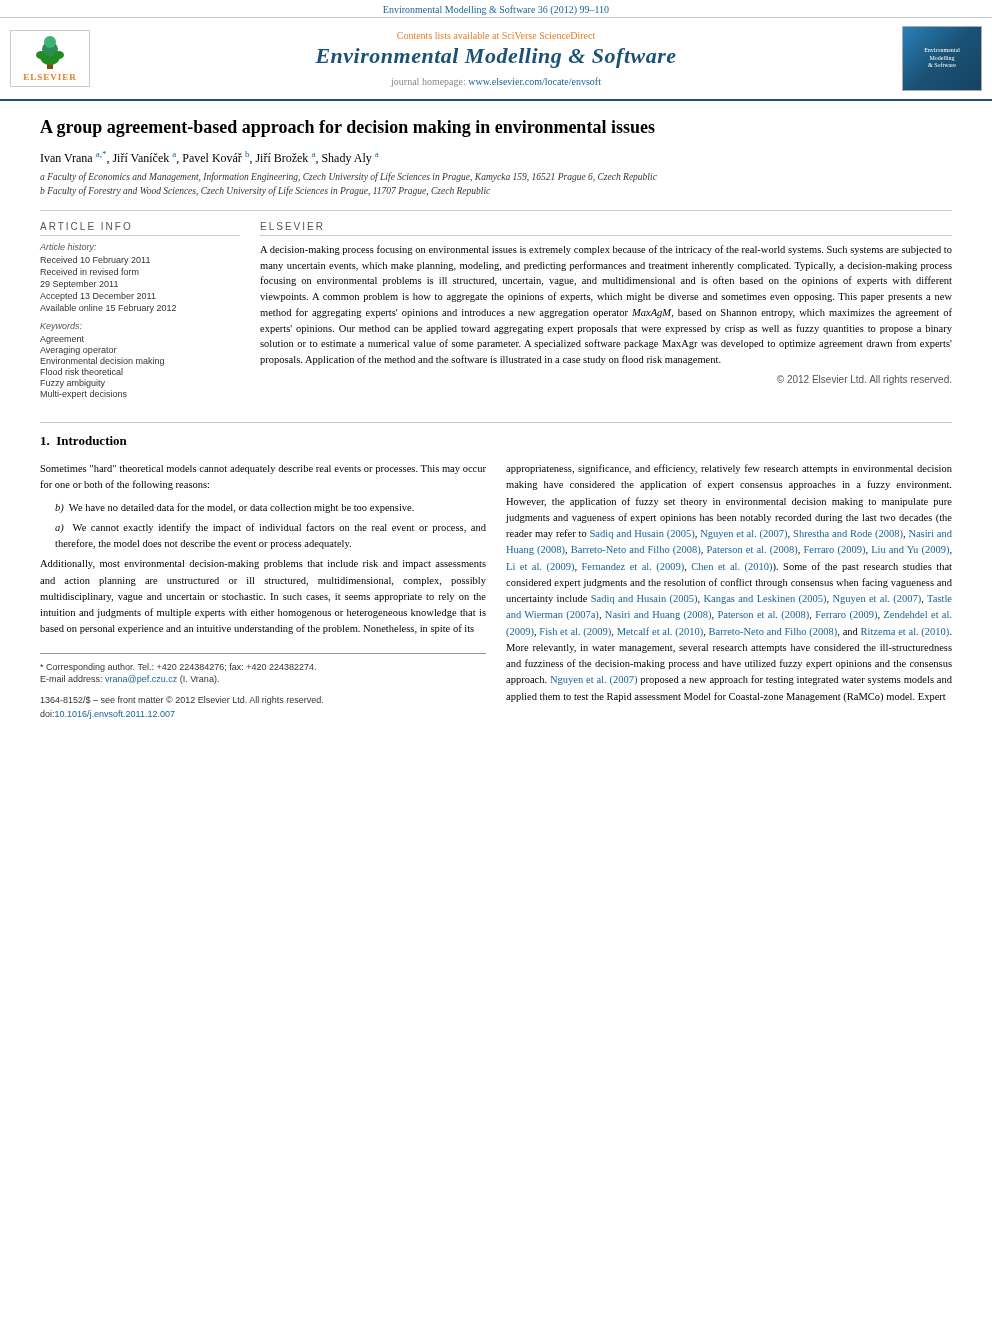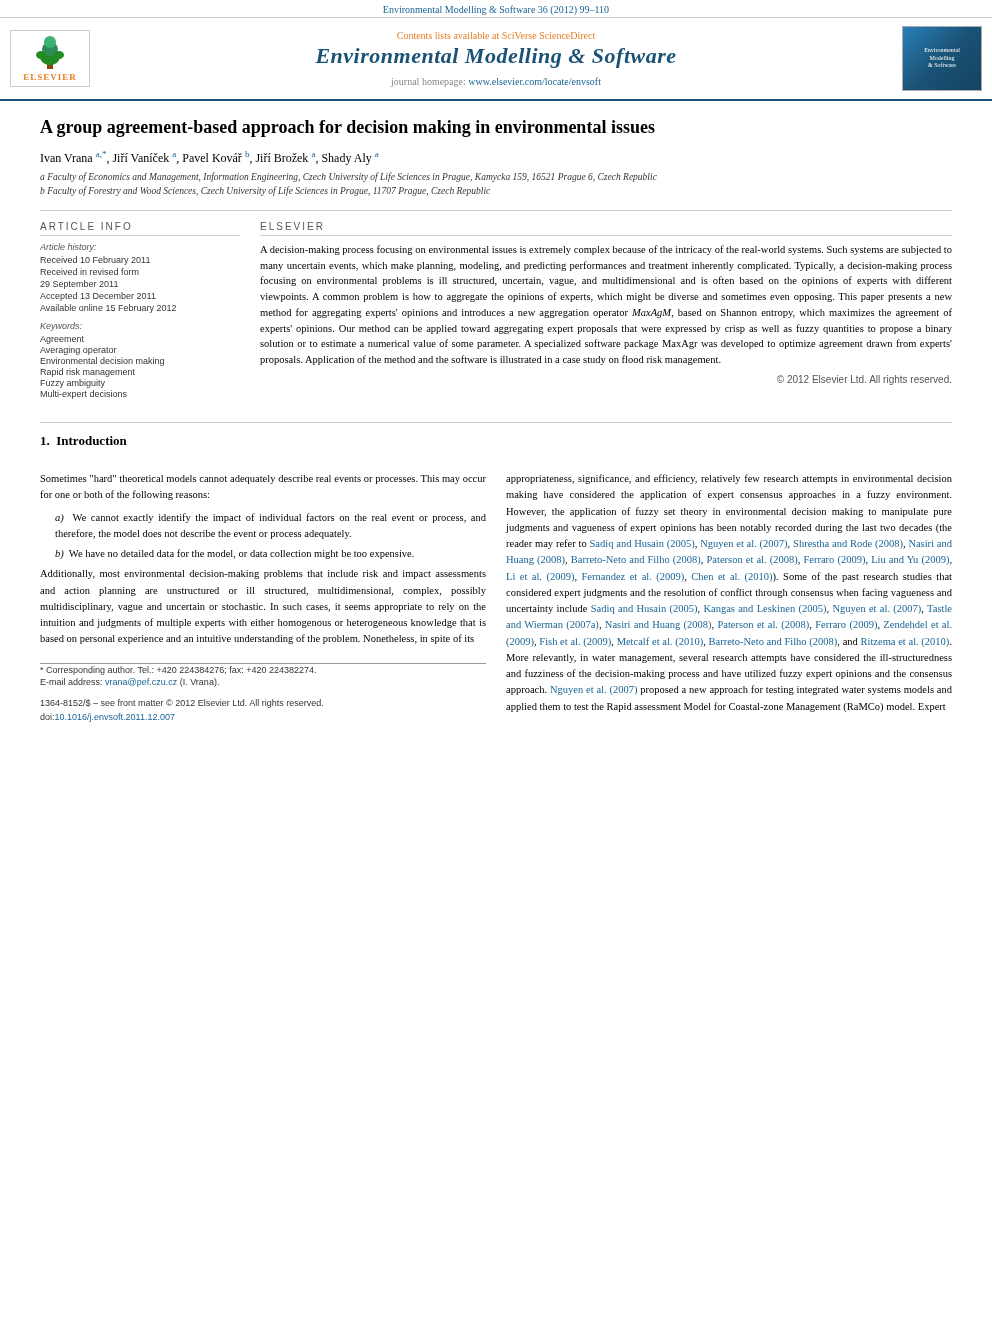--- a/index.html
+++ b/index.html
@@ -225,21 +225,21 @@
       flex: 1;
       font-size: 10.5px;
       line-height: 1.55;
       text-align: justify;
       color: #000;
     }
 
     .section-num-title {
       font-size: 13px;
       font-weight: bold;
-      margin-bottom: 22px;
+      margin-bottom: 12px;
       color: #000;
     }
     .section-num-title .num {
       font-weight: bold;
     }
 
     .body-text {
       font-size: 10.5px;
       line-height: 1.55;
       text-align: justify;
@@ -253,21 +253,21 @@
       padding-left: 15px;
       text-align: justify;
     }
     .list-item-body .list-label {
       font-style: italic;
     }
 
     .footnote-divider {
       border-top: 1px solid #999;
       margin-top: 15px;
-      padding-top: 0;
+      padding-top: 7px;
     }
     .footnote-text {
       font-size: 9px;
       color: #333;
       font-family: Arial, sans-serif;
       line-height: 1.4;
     }
     .doi-text {
       font-size: 9px;
       color: #333;
@@ -353,21 +353,21 @@
         <div class="article-info-value">Accepted 13 December 2011</div>
         <div class="article-info-value">Available online 15 February 2012</div>
       </div>
 
       <div class="article-info-block">
         <div class="keywords-heading">Keywords:</div>
         <ul class="keywords-list">
           <li>Agreement</li>
           <li>Averaging operator</li>
           <li>Environmental decision making</li>
-          <li>Rapid risk management</li>
+          <li>Flood risk theoretical</li>
           <li>Fuzzy ambiguity</li>
           <li>Multi-expert decisions</li>
         </ul>
       </div>
     </div>
 
     <div class="col-right">
       <div class="section-heading">ELSEVIER</div>
       <div class="abstract-text">
         A decision-making process focusing on environmental issues is extremely complex because of the intricacy of the real-world systems. Such systems are subjected to many uncertain events, which make planning, modeling, and predicting performances and treatment inherently complicated. Typically, a decision-making process focusing on environmental problems is ill structured, uncertain, vague, and multidimensional and is often based on the opinions of experts with different viewpoints. A common problem is how to aggregate the opinions of experts, which might be diverse and sometimes even opposing. This paper presents a new method for aggregating experts' opinions and introduces a new aggregation operator <span class="maxagm">MaxAgM</span>, based on Shannon entropy, which maximizes the agreement of experts' opinions. Our method can be applied toward aggregating expert proposals that were expressed by crisp as well as fuzzy quantities to propose a binary solution or to estimate a numerical value of some parameter. A specialized software package MaxAgr was developed to optimize agreement drawn from experts' proposals. Application of the method and the software is illustrated in a case study on flood risk management.
@@ -384,25 +384,25 @@
   </div>
 
   <div class="body-two-col">
 
     <div class="body-col">
       <div class="body-text">
         Sometimes "hard" theoretical models cannot adequately describe real events or processes. This may occur for one or both of the following reasons:
       </div>
 
       <div class="list-item-body">
+        <span class="list-label">b)</span>&nbsp; We have no detailed data for the model, or data collection might be too expensive.
+      </div>
+
+      <div class="list-item-body">
         <span class="list-label">a)</span>&nbsp; We cannot exactly identify the impact of individual factors on the real event or process, and therefore, the model does not describe the event or process adequately.
-      </div>
-
-      <div class="list-item-body">
-        <span class="list-label">b)</span>&nbsp; We have no detailed data for the model, or data collection might be too expensive.
       </div>
 
       <div class="body-text">
         Additionally, most environmental decision-making problems that include risk and impact assessments and action planning are unstructured or ill structured, multidimensional, complex, possibly multidisciplinary, vague and uncertain or stochastic. In such cases, it seems appropriate to rely on the intuition and judgments of multiple experts with either homogenous or heterogeneous knowledge that is based on personal experience and an intuitive understanding of the problem. Nonetheless, in spite of its
       </div>
 
       <div class="footnote-divider">
         <div class="footnote-text">* Corresponding author. Tel.: +420 224384276; fax: +420 224382274.</div>
         <div class="footnote-text">
           E-mail address: <a class="ref-link" href="#">vrana@pef.czu.cz</a> (I. Vrana).

